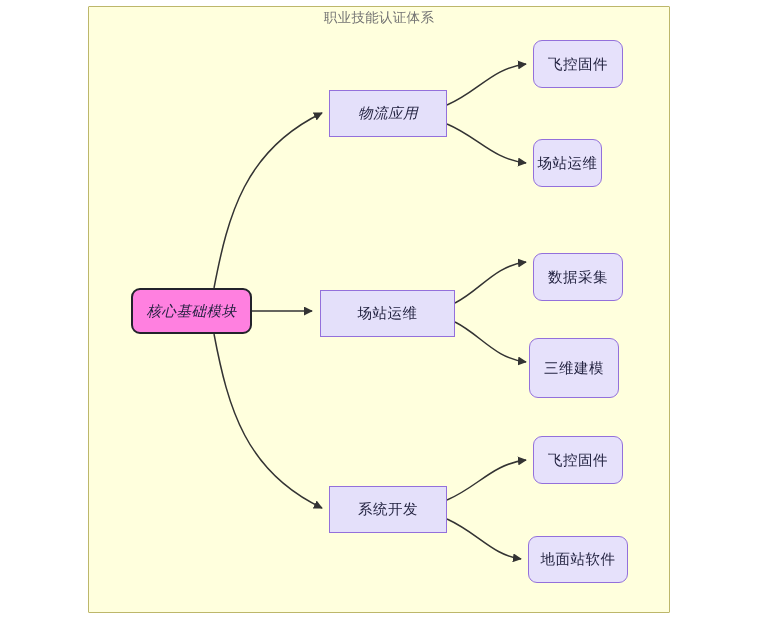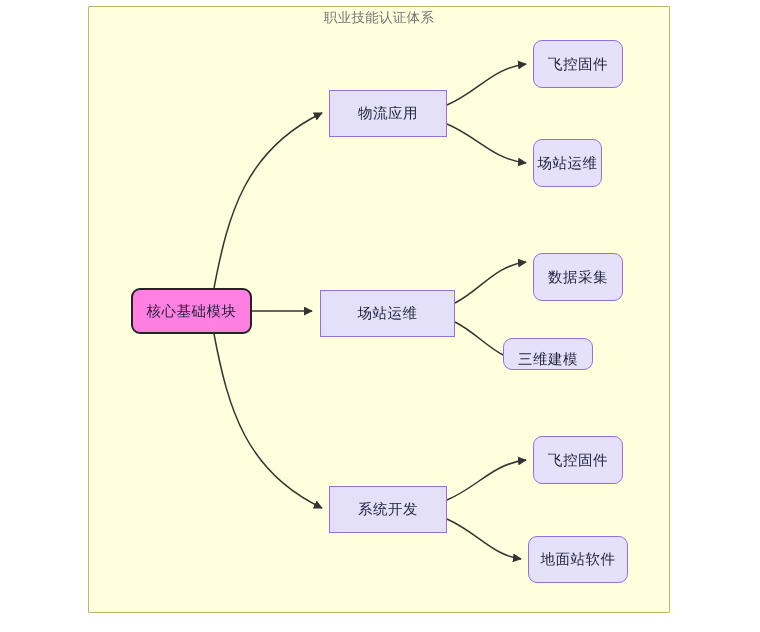--- a/index.html
+++ b/index.html
@@ -102,41 +102,41 @@
     <path d="M 447 105 C 478 92 492 68 526 64" fill="none" stroke="#333333" stroke-width="1.5" marker-end="url(#arrow)"></path>
     <path d="M 447 124 C 478 137 492 159 526 163" fill="none" stroke="#333333" stroke-width="1.5" marker-end="url(#arrow)"></path>
 
     <path d="M 455 303 C 481 290 494 266 526 262" fill="none" stroke="#333333" stroke-width="1.5" marker-end="url(#arrow)"></path>
     <path d="M 455 322 C 481 335 494 358 526 362" fill="none" stroke="#333333" stroke-width="1.5" marker-end="url(#arrow)"></path>
 
     <path d="M 447 500 C 478 487 492 464 526 460" fill="none" stroke="#333333" stroke-width="1.5" marker-end="url(#arrow)"></path>
     <path d="M 447 519 C 478 533 492 555 521 559" fill="none" stroke="#333333" stroke-width="1.5" marker-end="url(#arrow)"></path>
   </svg>
 
-  <div class="node node-root" style="left:131px; top:288px; width:121px; height:46px;">
+  <div class="node node-root" style="left:131px; top:288px; width:121px; height:46px;font-style:italic;">
     <span>核心基础模块</span>
   </div>
 
-  <div class="node node-branch" style="left:329px; top:90px; width:118px; height:47px;">
+  <div class="node node-branch" style="left:329px; top:90px; width:118px; height:47px;font-style:italic;">
     <span>物流应用</span>
   </div>
   <div class="node node-leaf" style="left:533px; top:40px; width:90px; height:48px;">
     <span>飞控固件</span>
   </div>
   <div class="node node-leaf" style="left:533px; top:139px; width:69px; height:48px;">
     <span>场站运维</span>
   </div>
 
   <div class="node node-branch" style="left:320px; top:290px; width:135px; height:47px;">
     <span>场站运维</span>
   </div>
   <div class="node node-leaf" style="left:533px; top:238px; width:90px; height:48px;margin-top:15px;">
     <span>数据采集</span>
   </div>
-  <div class="node node-leaf" style="left:503px; top:338px; width:90px; height:32px;align-items:flex-end;">
+  <div class="node node-leaf" style="left:529px; top:338px; width:90px; height:60px;">
     <span>三维建模</span>
   </div>
 
   <div class="node node-branch" style="left:329px; top:486px; width:118px; height:47px;">
     <span>系统开发</span>
   </div>
   <div class="node node-leaf" style="left:533px; top:436px; width:90px; height:48px;">
     <span>飞控固件</span>
   </div>
   <div class="node node-leaf" style="left:528px; top:536px; width:100px; height:47px;">

